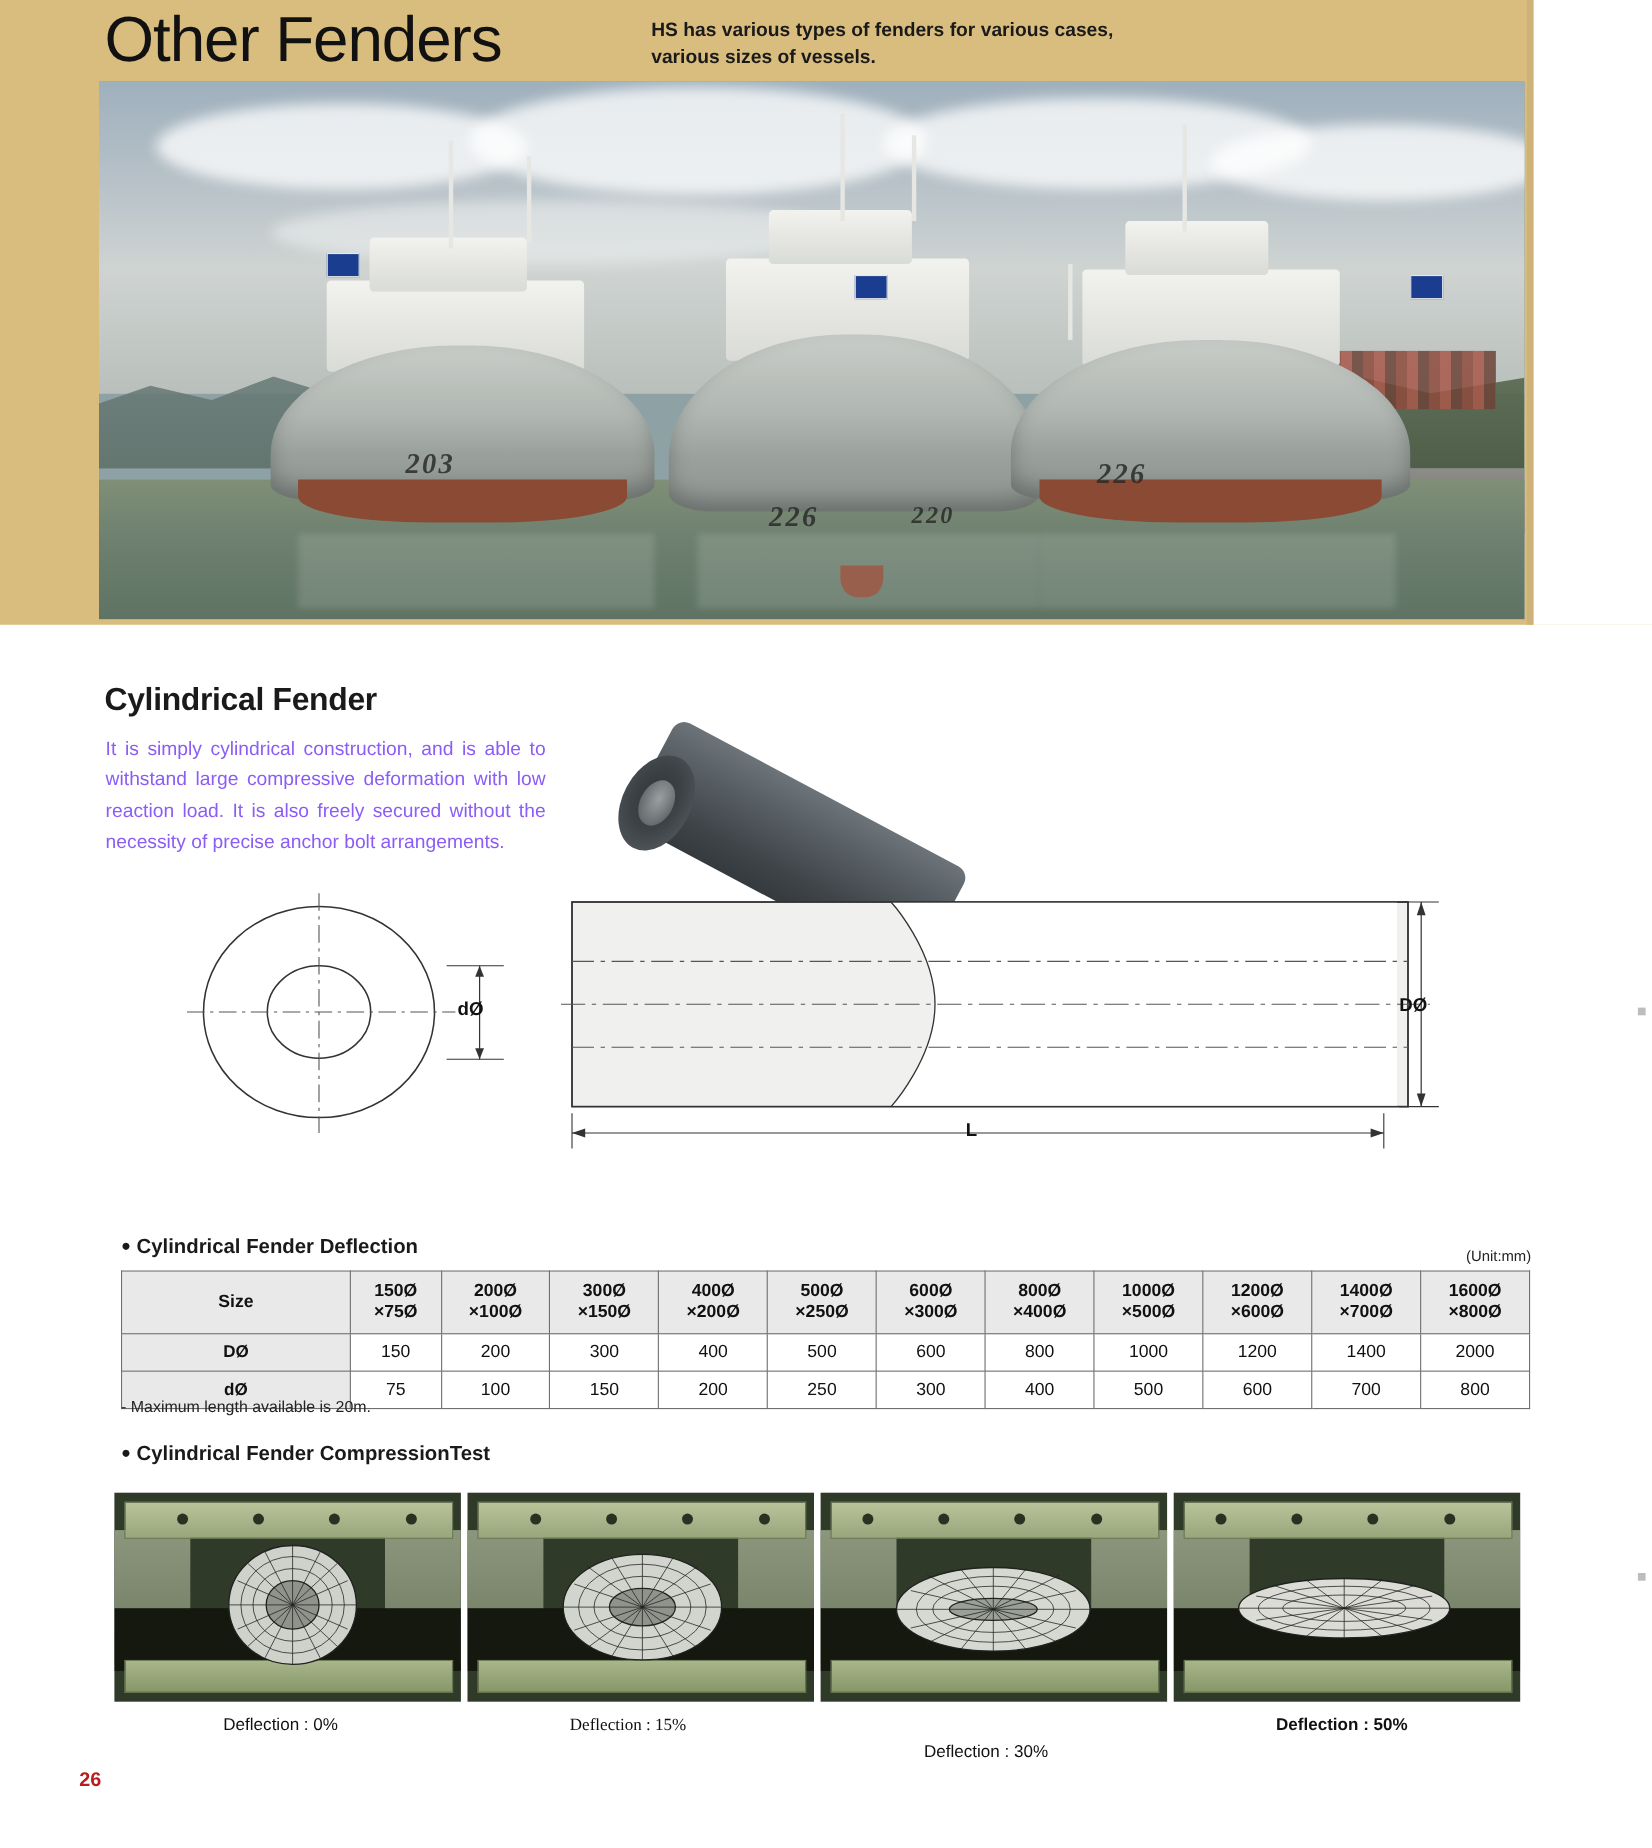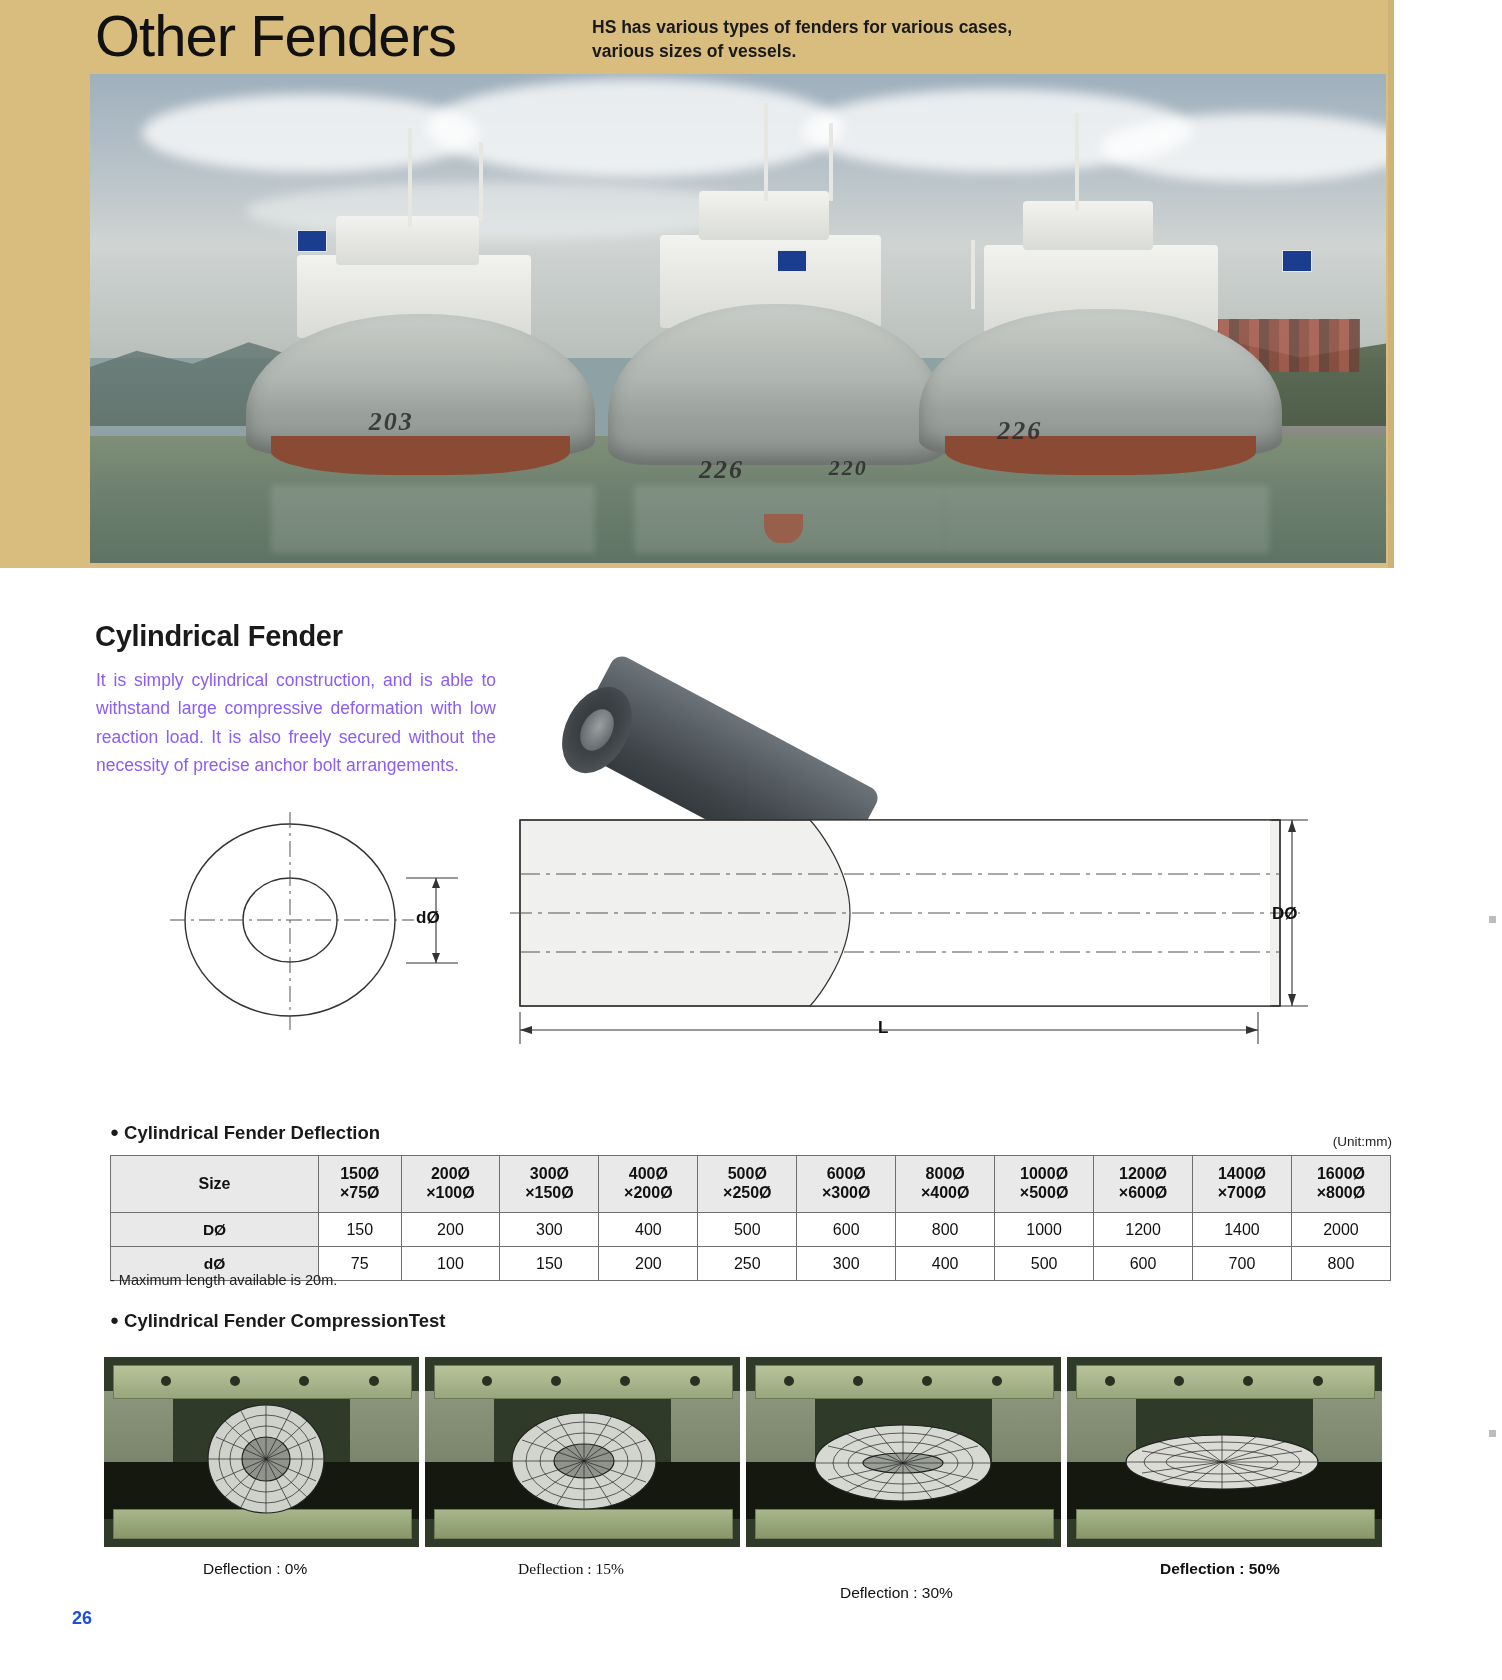--- a/index.html
+++ b/index.html
@@ -294,21 +294,21 @@
     position: absolute;
     font-size: 15.5px;
     color: #111;
   }
 
   .page-number {
     position: absolute;
     left: 72px; top: 1608px;
     font-size: 18px;
     font-weight: bold;
-    color: #1d4ed8;
+    color: #b91c1c;
   }
 
   .right-mark {
     position: absolute;
     right: 6px;
     width: 7px; height: 7px;
     background: #bdbdbd;
   }
 </style>
 </head>

